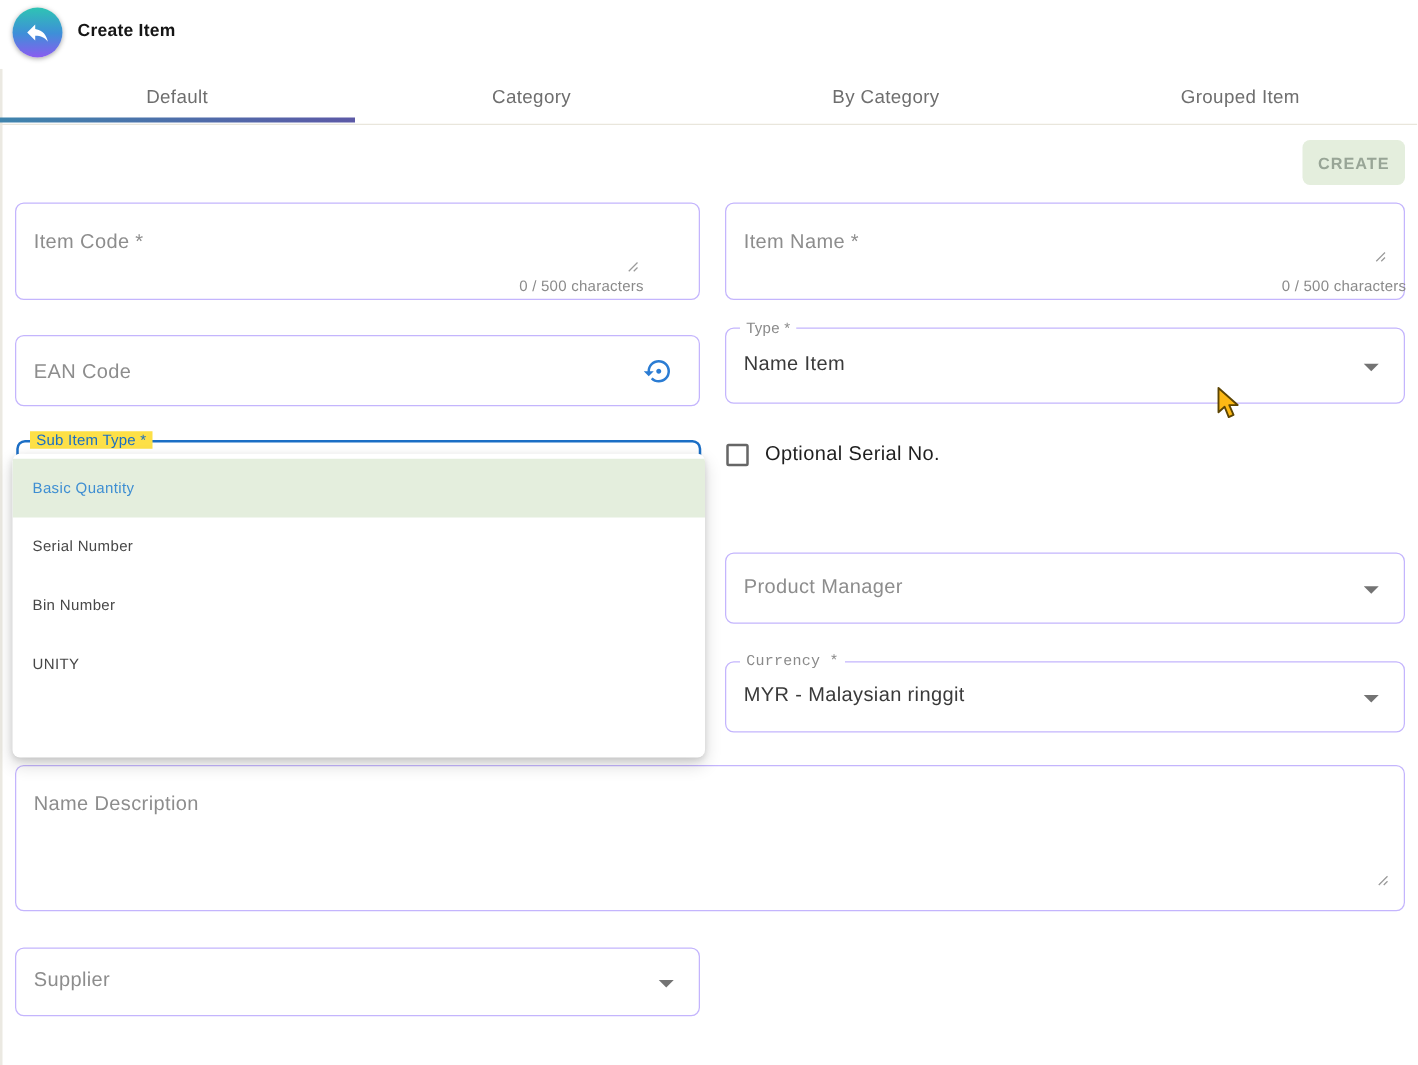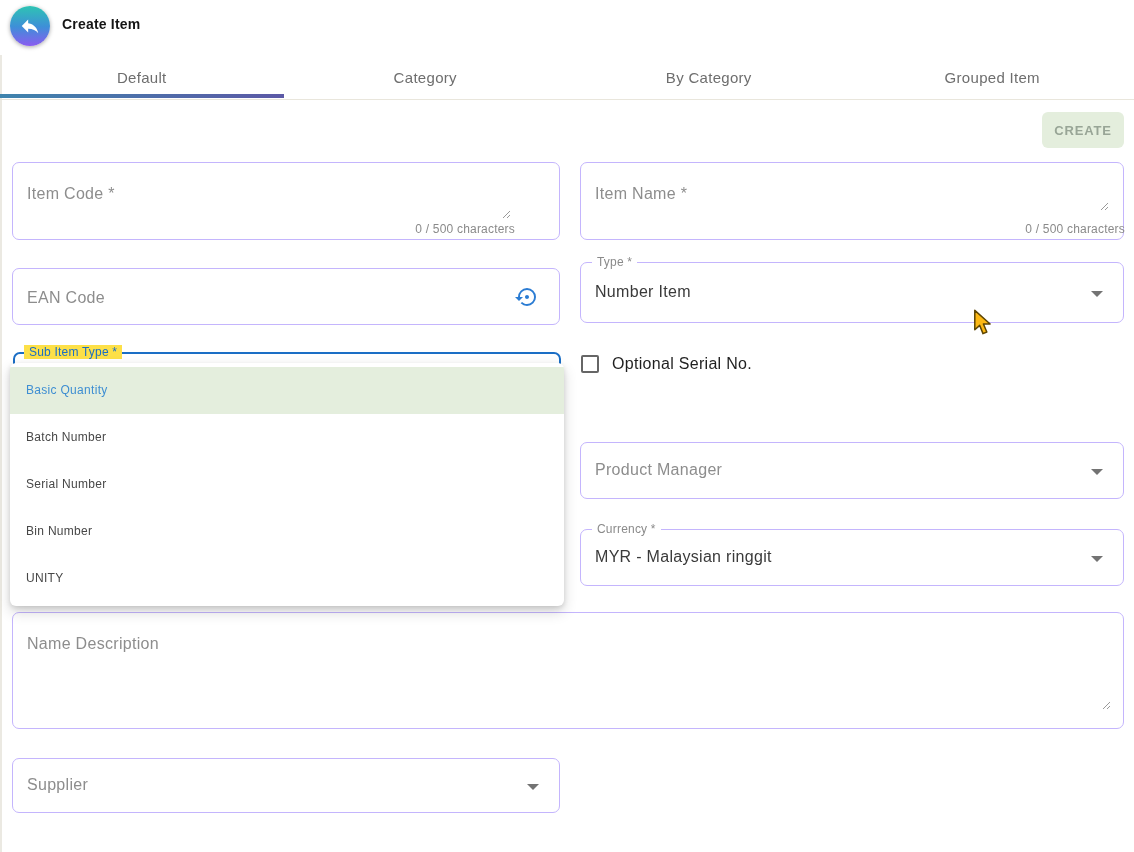--- a/index.html
+++ b/index.html
@@ -114,47 +114,46 @@
     <span class="ph" style="top:20px;text-align:right;">EAN Code</span>
     <span style="position:absolute; right:20px; top:16px; display:flex;">
       <svg width="24" height="24" viewBox="0 0 24 24">
           <path fill="#2b7cd3" d="M14 12c0-1.1-.9-2-2-2s-2 .9-2 2 .9 2 2 2 2-.9 2-2zm-2-9a9 9 0 0 0-9 9H0l4 4 4-4H5c0-3.87 3.13-7 7-7s7 3.13 7 7-3.13 7-7 7c-1.93 0-3.68-.79-4.94-2.06l-1.42 1.42A8.954 8.954 0 0 0 12 21a9 9 0 0 0 9-9 9 9 0 0 0-9-9z"></path>
         </svg>
     </span>
   </div>
 
   <div class="field" style="left:580px; top:262px; width:544px; height:61px;">
     <span class="notch-label" style="left:11px; top:-8px;">Type *</span>
-    <span class="val" style="top:20px;">Number Item</span>
+    <span class="val" style="top:20px;">Name Item</span>
     <span class="caret" style="right:20px; top:28px;"></span>
   </div>
 
   <div class="checkbox-row">
     <span class="checkbox-box"></span>
     <span class="checkbox-label">Optional Serial No.</span>
   </div>
 
   <div class="field-focused" style="left:13px; top:352px; width:548px; height:56px;"></div>
   <span class="focus-label" style="left:24px; top:345px;">Sub Item Type *</span>
 
   <div class="menu">
     <div class="option selected">Basic Quantity</div>
-    <div class="option">Batch Number</div>
     <div class="option">Serial Number</div>
     <div class="option">Bin Number</div>
     <div class="option">UNITY</div>
   </div>
 
   <div class="field" style="left:580px; top:442px; width:544px; height:57px;">
     <span class="ph" style="top:18px;">Product Manager</span>
     <span class="caret" style="right:20px; top:26px;"></span>
   </div>
 
   <div class="field" style="left:580px; top:529px; width:544px; height:57px;">
-    <span class="notch-label" style="left:11px; top:-8px;">Currency *</span>
+    <span class="notch-label" style="left:11px; top:-8px;font-family:Liberation Mono, monospace;">Currency *</span>
     <span class="val" style="top:18px;">MYR - Malaysian ringgit</span>
     <span class="caret" style="right:20px; top:26px;"></span>
   </div>
 
   <div class="field" style="left:12px; top:612px; width:1112px; height:117px;">
     <span class="ph" style="top:22px;">Name Description</span>
     <span class="rs-handle" style="right:12px; bottom:14px;">
       <svg width="9" height="9" viewBox="0 0 9 9">
           <path d="M8 1 L1 8 M8 5 L5 8" stroke="#9a9a9a" stroke-width="1" fill="none"></path>
         </svg>

